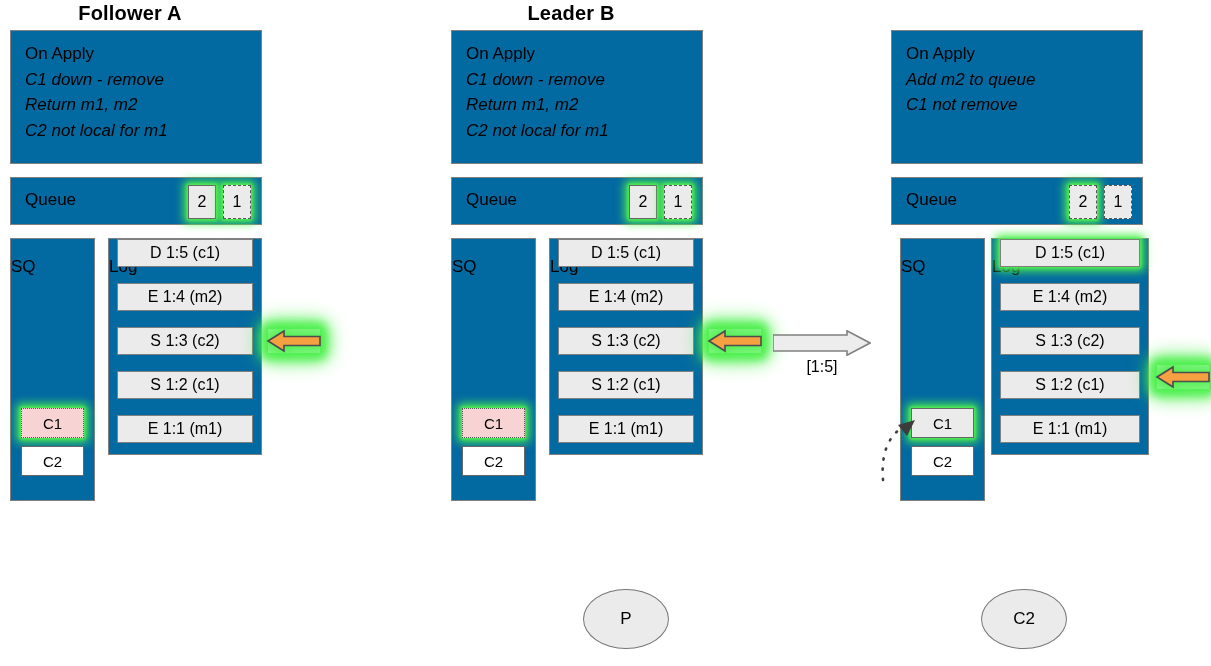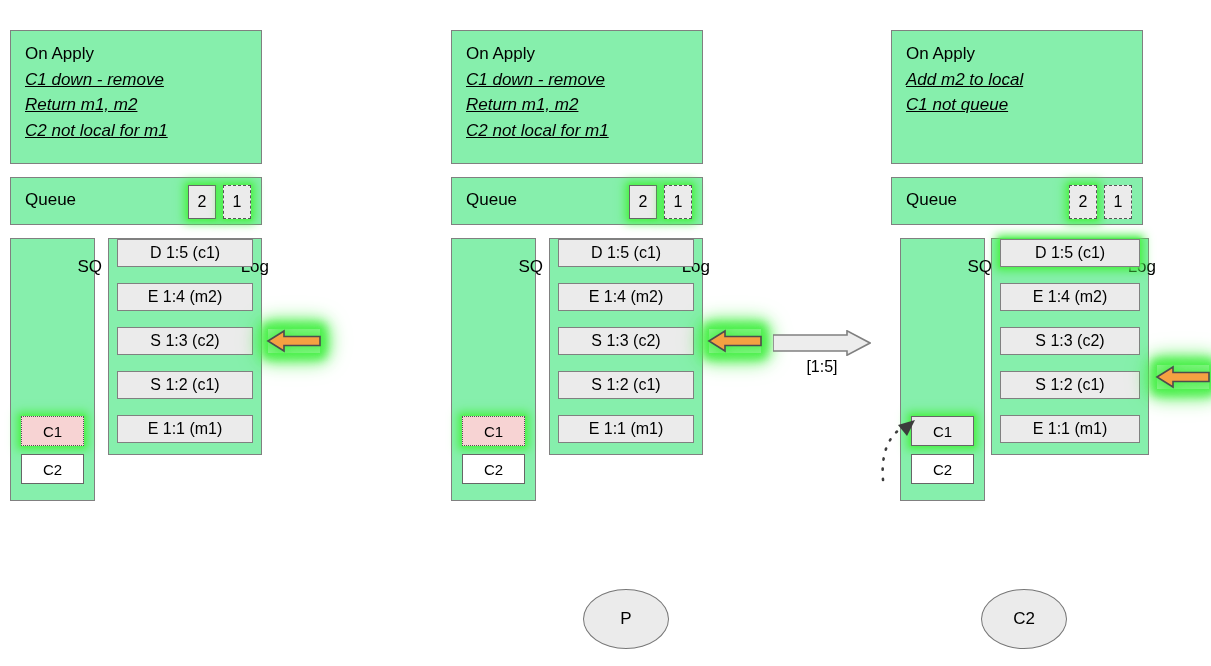--- a/index.html
+++ b/index.html
@@ -8,48 +8,47 @@
     background:#ffffff;
     font-family:"Liberation Sans","DejaVu Sans",sans-serif;
     color:#000000;
   }
   .panel{position:absolute;top:0;width:260px;height:510px;}
   .panel-title{
     position:absolute;top:2px;left:0;width:100%;text-align:center;
     font-size:20px;font-weight:bold;letter-spacing:.2px;
   }
   .box{
-    position:absolute;background:#86efac;border:1.6px solid #808080;
+    position:absolute;background:#0369a1;border:1.6px solid #808080;
     box-sizing:border-box;
   }
   
   .apply-card{left:10px;top:30px;width:252px;height:134px;}
   .apply-lines{position:absolute;left:14px;top:10px;right:6px;}
   .apply-lines div{font-size:17px;line-height:25.5px;white-space:nowrap;}
-  .apply-lines div.it{font-style:italic;text-decoration:underline;}
+  .apply-lines div.it{font-style:italic;}
   
   .queue-bar{left:10px;top:177px;width:252px;height:48px;padding-left:8px;}
   .queue-label{position:absolute;left:14px;top:12px;font-size:17px;}
   .queue-slots{position:absolute;right:10px;top:7px;display:flex;gap:7px;}
   .qslot{
     width:28px;height:34px;box-sizing:border-box;background:#ebebeb;
     display:flex;align-items:center;justify-content:center;font-size:16px;
   }
   .qslot.solid{border:1.6px solid #666;}
   .qslot.dashed{border:1.6px dashed #555;}
   .glow{box-shadow:0 0 9px 4px #4df04d, 0 0 3px 1px #62f562;}
   
   .sq-col{left:10px;top:238px;width:85px;height:263px;}
   .log-col{left:108px;top:238px;width:154px;height:217px;}
   .col-head{
-    position:absolute;left:0;top:18px;width:100%;text-align:right;
+    position:absolute;left:0;top:18px;width:100%;text-align:left;
     font-size:17px;
-    margin-left:8px;
-  }
-  .sq-items{position:absolute;left:10px;right:10px;bottom:16px;}
+  }
+  .sq-items{position:absolute;left:10px;right:10px;bottom:24px;}
   .sq-item{
     height:30px;margin-top:8px;box-sizing:border-box;background:#ffffff;
     border:1.6px solid #666;display:flex;align-items:center;
     justify-content:center;font-size:15px;
   }
   .sq-item.pink{background:#f7d3d3;border:1.6px dotted #555;}
   .sq-item.plain-glow{background:#ebebeb;}
   .log-items{position:absolute;left:8px;right:8px;bottom:11px;}
   .log-item{
     height:28px;margin-top:16px;box-sizing:border-box;background:#ebebeb;
@@ -73,20 +72,21 @@
   .ellipse{
     position:absolute;width:84px;height:58px;border-radius:50%;
     background:#ebebeb;border:1.6px solid #777;
     display:flex;align-items:center;justify-content:center;font-size:17px;
   }
 </style>
 </head>
 <body>
 
 <div class="panel" style="left:0px;">
+  <div class="panel-title">Follower A</div>
 
   <div class="box apply-card">
     <div class="apply-lines">
       <div>On Apply</div>
       <div class="it">C1 down - remove</div>
       <div class="it">Return m1, m2</div>
       <div class="it">C2 not local for m1</div>
     </div>
   </div>
 
@@ -118,20 +118,21 @@
   </div>
 
   <div class="arrow-orange glow" style="left:268px;top:329px;">
     <svg width="52" height="24" viewBox="0 0 52 24">
       <polygon points="0,12 16,2 16,7.5 52,7.5 52,16.5 16,16.5 16,22" fill="#f5a142" stroke="#4d4d4d" stroke-width="1.6" stroke-linejoin="miter"></polygon>
     </svg>
   </div>
 </div>
 
 <div class="panel" style="left:441px;">
+  <div class="panel-title">Leader B</div>
 
   <div class="box apply-card">
     <div class="apply-lines">
       <div>On Apply</div>
       <div class="it">C1 down - remove</div>
       <div class="it">Return m1, m2</div>
       <div class="it">C2 not local for m1</div>
     </div>
   </div>
 
@@ -174,22 +175,22 @@
     <polygon points="0,5 74,5 74,0.8 97,13 74,25.2 74,21 0,21" fill="#ededed" stroke="#808080" stroke-width="1.6" stroke-linejoin="miter"></polygon>
   </svg>
 </div>
 <div class="arrow-label" style="left:773px;top:358px;">[1:5]</div>
 
 <div class="panel" style="left:881px;">
 
   <div class="box apply-card">
     <div class="apply-lines">
       <div>On Apply</div>
-      <div class="it">Add m2 to local</div>
-      <div class="it">C1 not queue</div>
+      <div class="it">Add m2 to queue</div>
+      <div class="it">C1 not remove</div>
     </div>
   </div>
 
   <div class="box queue-bar">
     <div class="queue-label">Queue</div>
     <div class="queue-slots">
       <div class="qslot dashed glow">2</div>
       <div class="qslot dashed">1</div>
     </div>
   </div>

